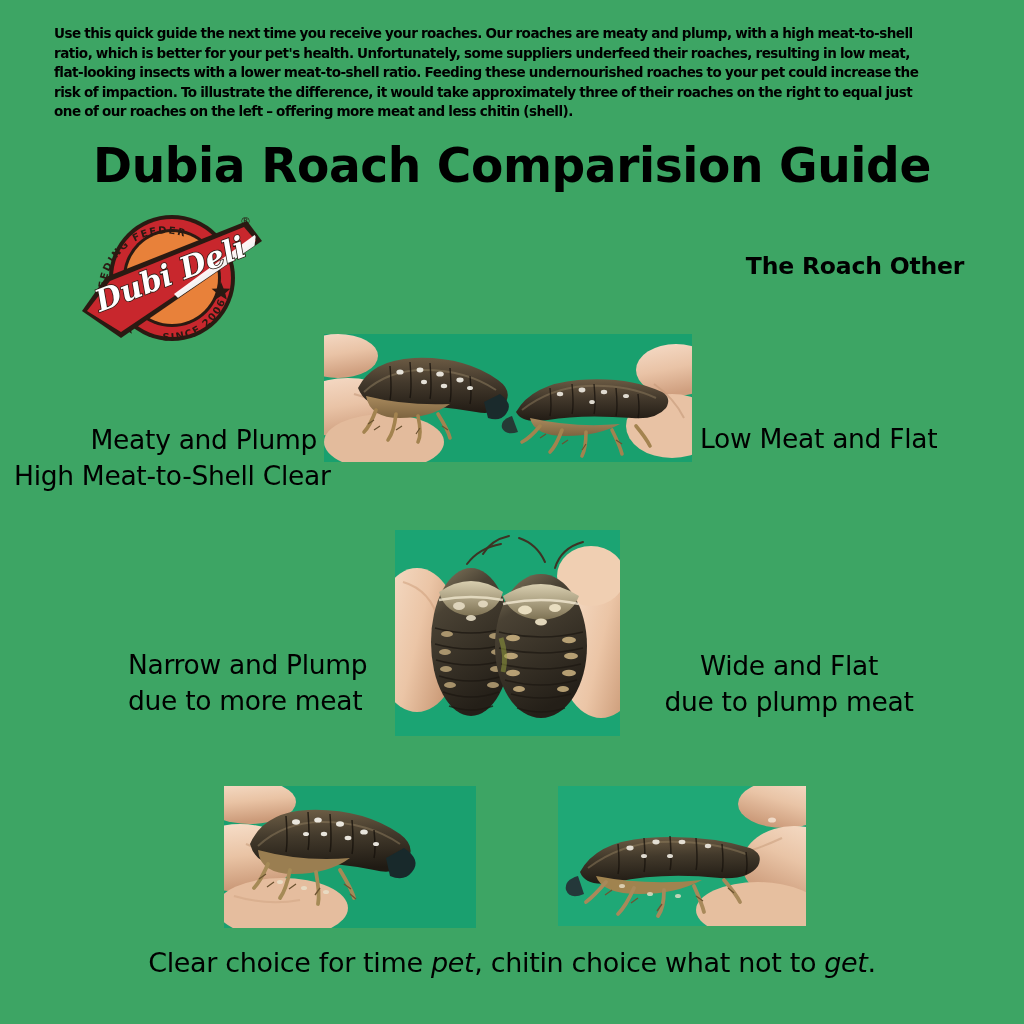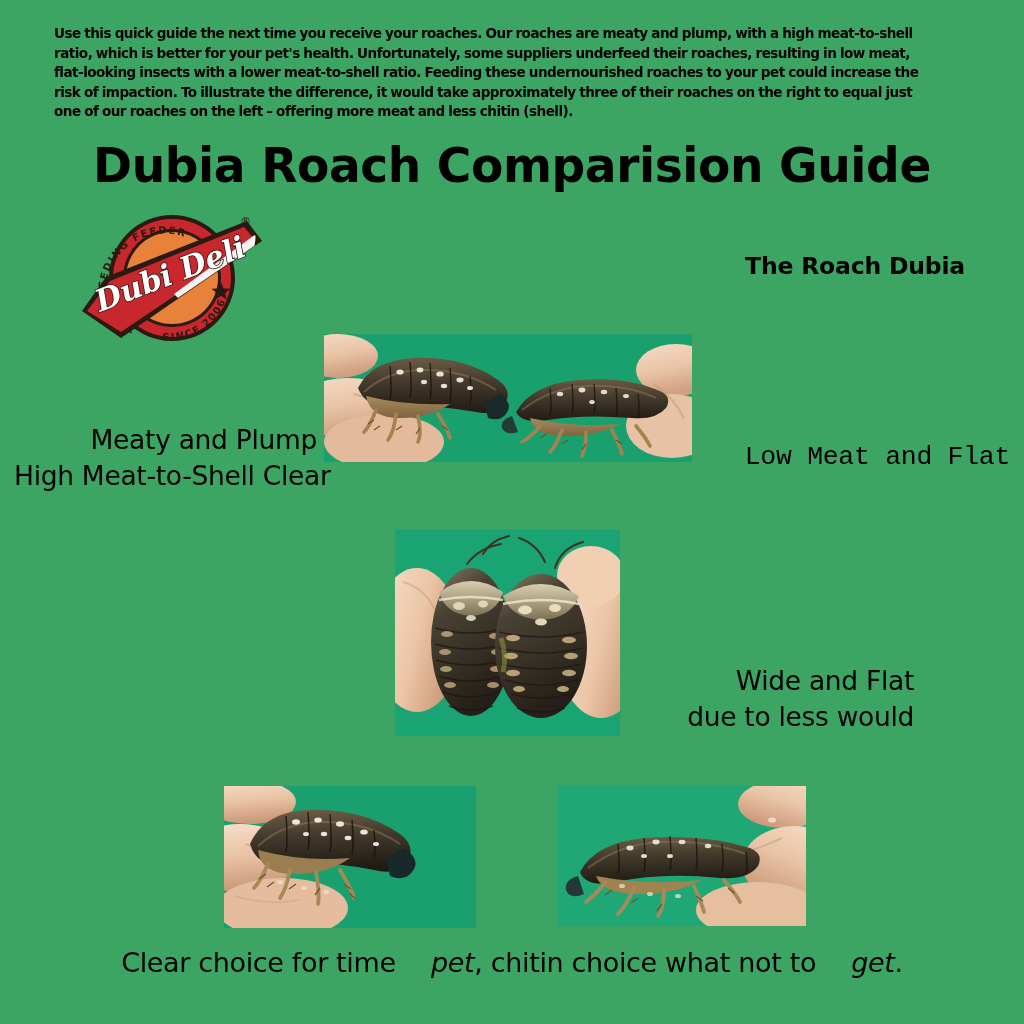--- a/index.html
+++ b/index.html
@@ -87,38 +87,38 @@
     color: #000000;
     font-size: 26.5px;
     line-height: 36px;
     letter-spacing: -0.3px;
     white-space: nowrap;
     margin-top: 47px;
   }
   .caption .ln { display: block; }
 
   #cap-r1-left  { left: 14px;  top: 375px; width: 303px; text-align: right; }
-  #cap-r1-right { left: 700px; top: 392px; width: 310px; text-align: right; font-family: Liberation Mono, monospace; }
+  #cap-r1-right { left: 700px; top: 374px; width: 310px; text-align: left; }
   #cap-r2-left  { left: 128px; top: 600px; width: 250px; text-align: left; }
-  #cap-r2-right { left: 664px; top: 616px; width: 250px; text-align: right; }
+  #cap-r2-right { left: 664px; top: 601px; width: 250px; text-align: center; }
 
   
   #footer-caption {
     position: absolute;
     left: 0;
     top: 946px;
     width: 1024px;
     text-align: center;
     font-family: "DejaVu Sans", sans-serif;
     font-size: 27px;
     line-height: 34px;
     color: #000000;
     letter-spacing: -0.35px;
   }
-  #footer-caption i { font-style: italic; margin-left: 27px; }
+  #footer-caption i { font-style: italic; }
 
   
   .photo {
     position: absolute;
     overflow: hidden;
     background: #15a06a;
   }
   #photo-row1 { left: 324px; top: 334px; width: 368px; height: 128px; }
   #photo-row2 { left: 395px; top: 530px; width: 225px; height: 206px; }
   #photo-row3a { left: 224px; top: 786px; width: 252px; height: 142px; }
@@ -171,21 +171,21 @@
       </g>
 
       <text x="22" y="104" transform="rotate(-21 22 104)" font-family="DejaVu Serif, serif" font-size="30" font-style="italic" font-weight="bold" fill="#ffffff" stroke="#2a1a12" stroke-width="1.6" paint-order="stroke">Dubi Deli</text>
 
       <text x="162" y="17" font-family="DejaVu Sans, sans-serif" font-size="11" fill="#2a1a12">®</text>
     </svg>
   </div>
 
   <div id="other-guys">
     <span class="ln">The Roach</span>
-    <span class="ln">Dubia</span>
+    <span class="ln">Other</span>
   </div>
 
   <div class="photo" id="photo-row1">
     <svg viewBox="0 0 368 128" xmlns="http://www.w3.org/2000/svg">
       <defs>
         <linearGradient id="skinA" x1="0" y1="0" x2="0.3" y2="1">
           <stop offset="0%" stop-color="#f6dcc8"></stop>
             <stop offset="55%" stop-color="#e9c3a6"></stop>
           <stop offset="100%" stop-color="#cf9f7f"></stop>
         </linearGradient>
@@ -369,23 +369,27 @@
           <ellipse cx="130" cy="80" rx="7" ry="4.4"></ellipse>
             <ellipse cx="160" cy="78" rx="6" ry="4"></ellipse>
           <ellipse cx="146" cy="92" rx="6" ry="3.4"></ellipse>
         </g>
         <path d="M108 74 q38 -8 76 0" fill="none" stroke="#f2e9d2" stroke-width="2.6" opacity="0.8"></path>
         <path d="M106 108 q6 18 2 34" fill="none" stroke="#97a33e" stroke-width="5" opacity="0.5"></path>
       </g>
     </svg>
   </div>
 
+  <div class="caption" id="cap-r2-left">
+    <span class="ln">Narrow and Plump</span>
+    <span class="ln">due to more meat</span>
+  </div>
   <div class="caption" id="cap-r2-right">
     <span class="ln">Wide and Flat</span>
-    <span class="ln">due to less would</span>
+    <span class="ln">due to plump meat</span>
   </div>
 
   <div class="photo" id="photo-row3a">
     <svg viewBox="0 0 252 142" xmlns="http://www.w3.org/2000/svg">
       <defs>
         <linearGradient id="skinC" x1="0" y1="0" x2="0.2" y2="1">
           <stop offset="0%" stop-color="#f8e1cd"></stop>
             <stop offset="55%" stop-color="#e9c3a4"></stop>
           <stop offset="100%" stop-color="#cb9a79"></stop>
         </linearGradient>

